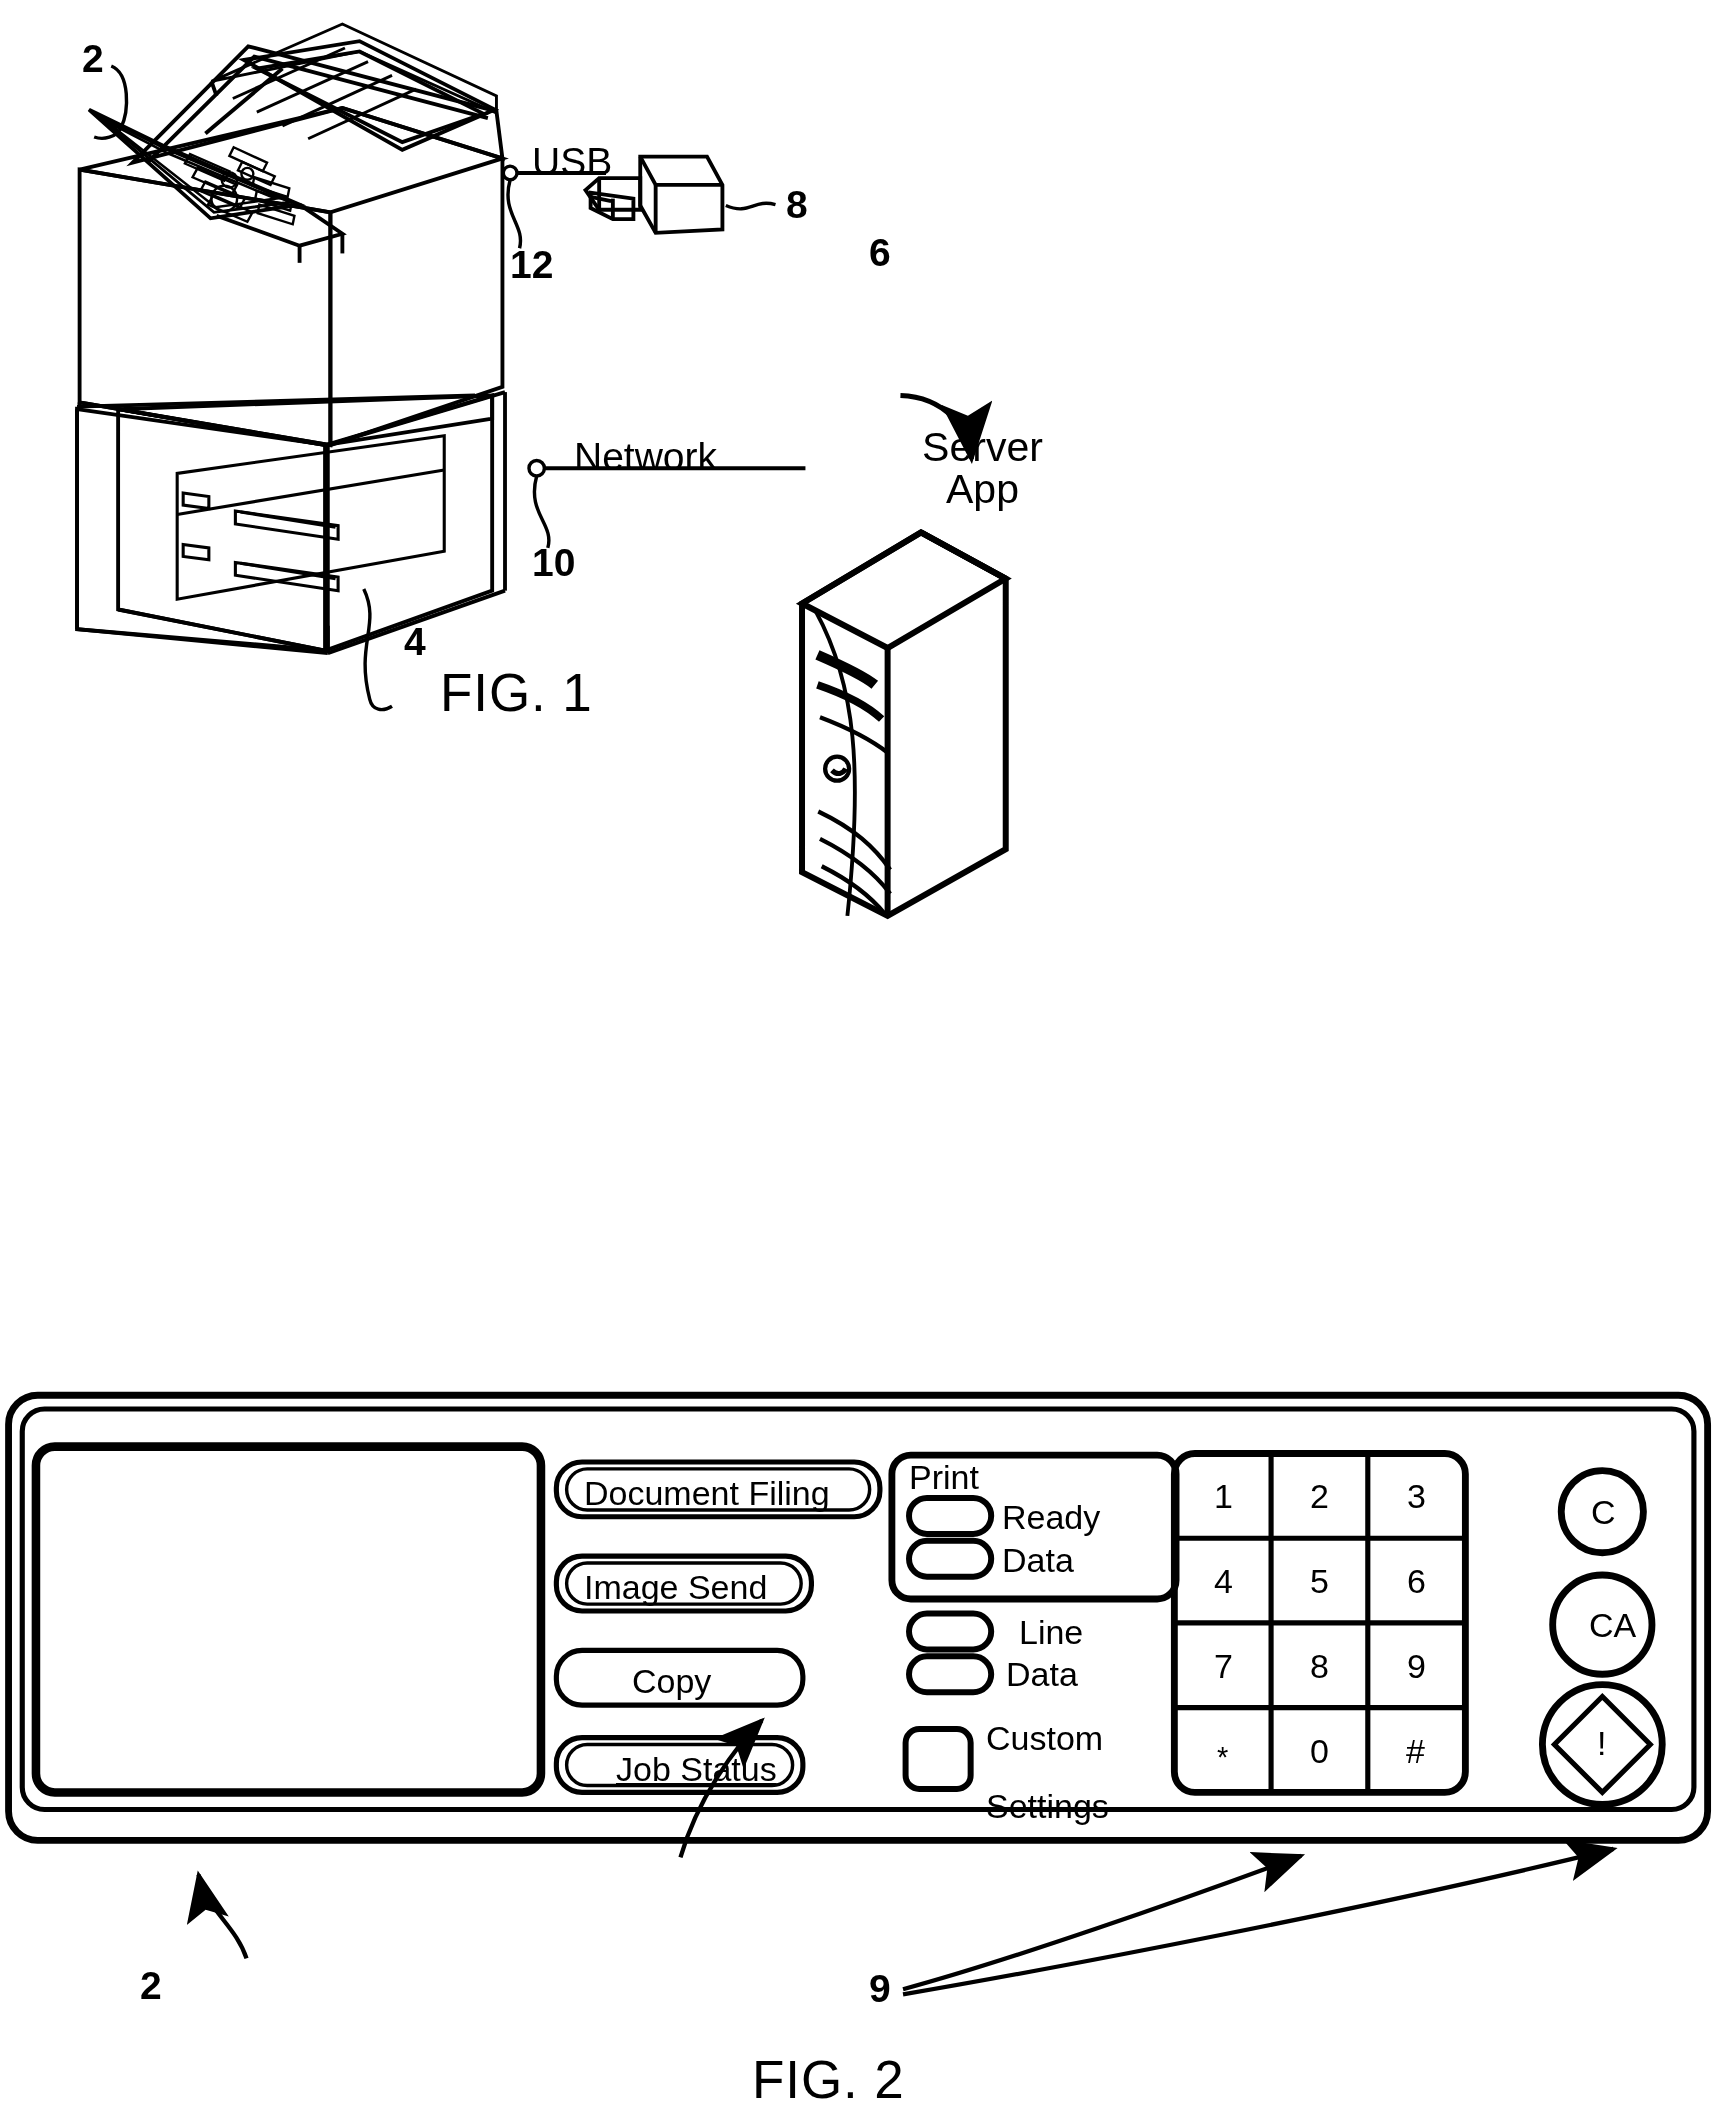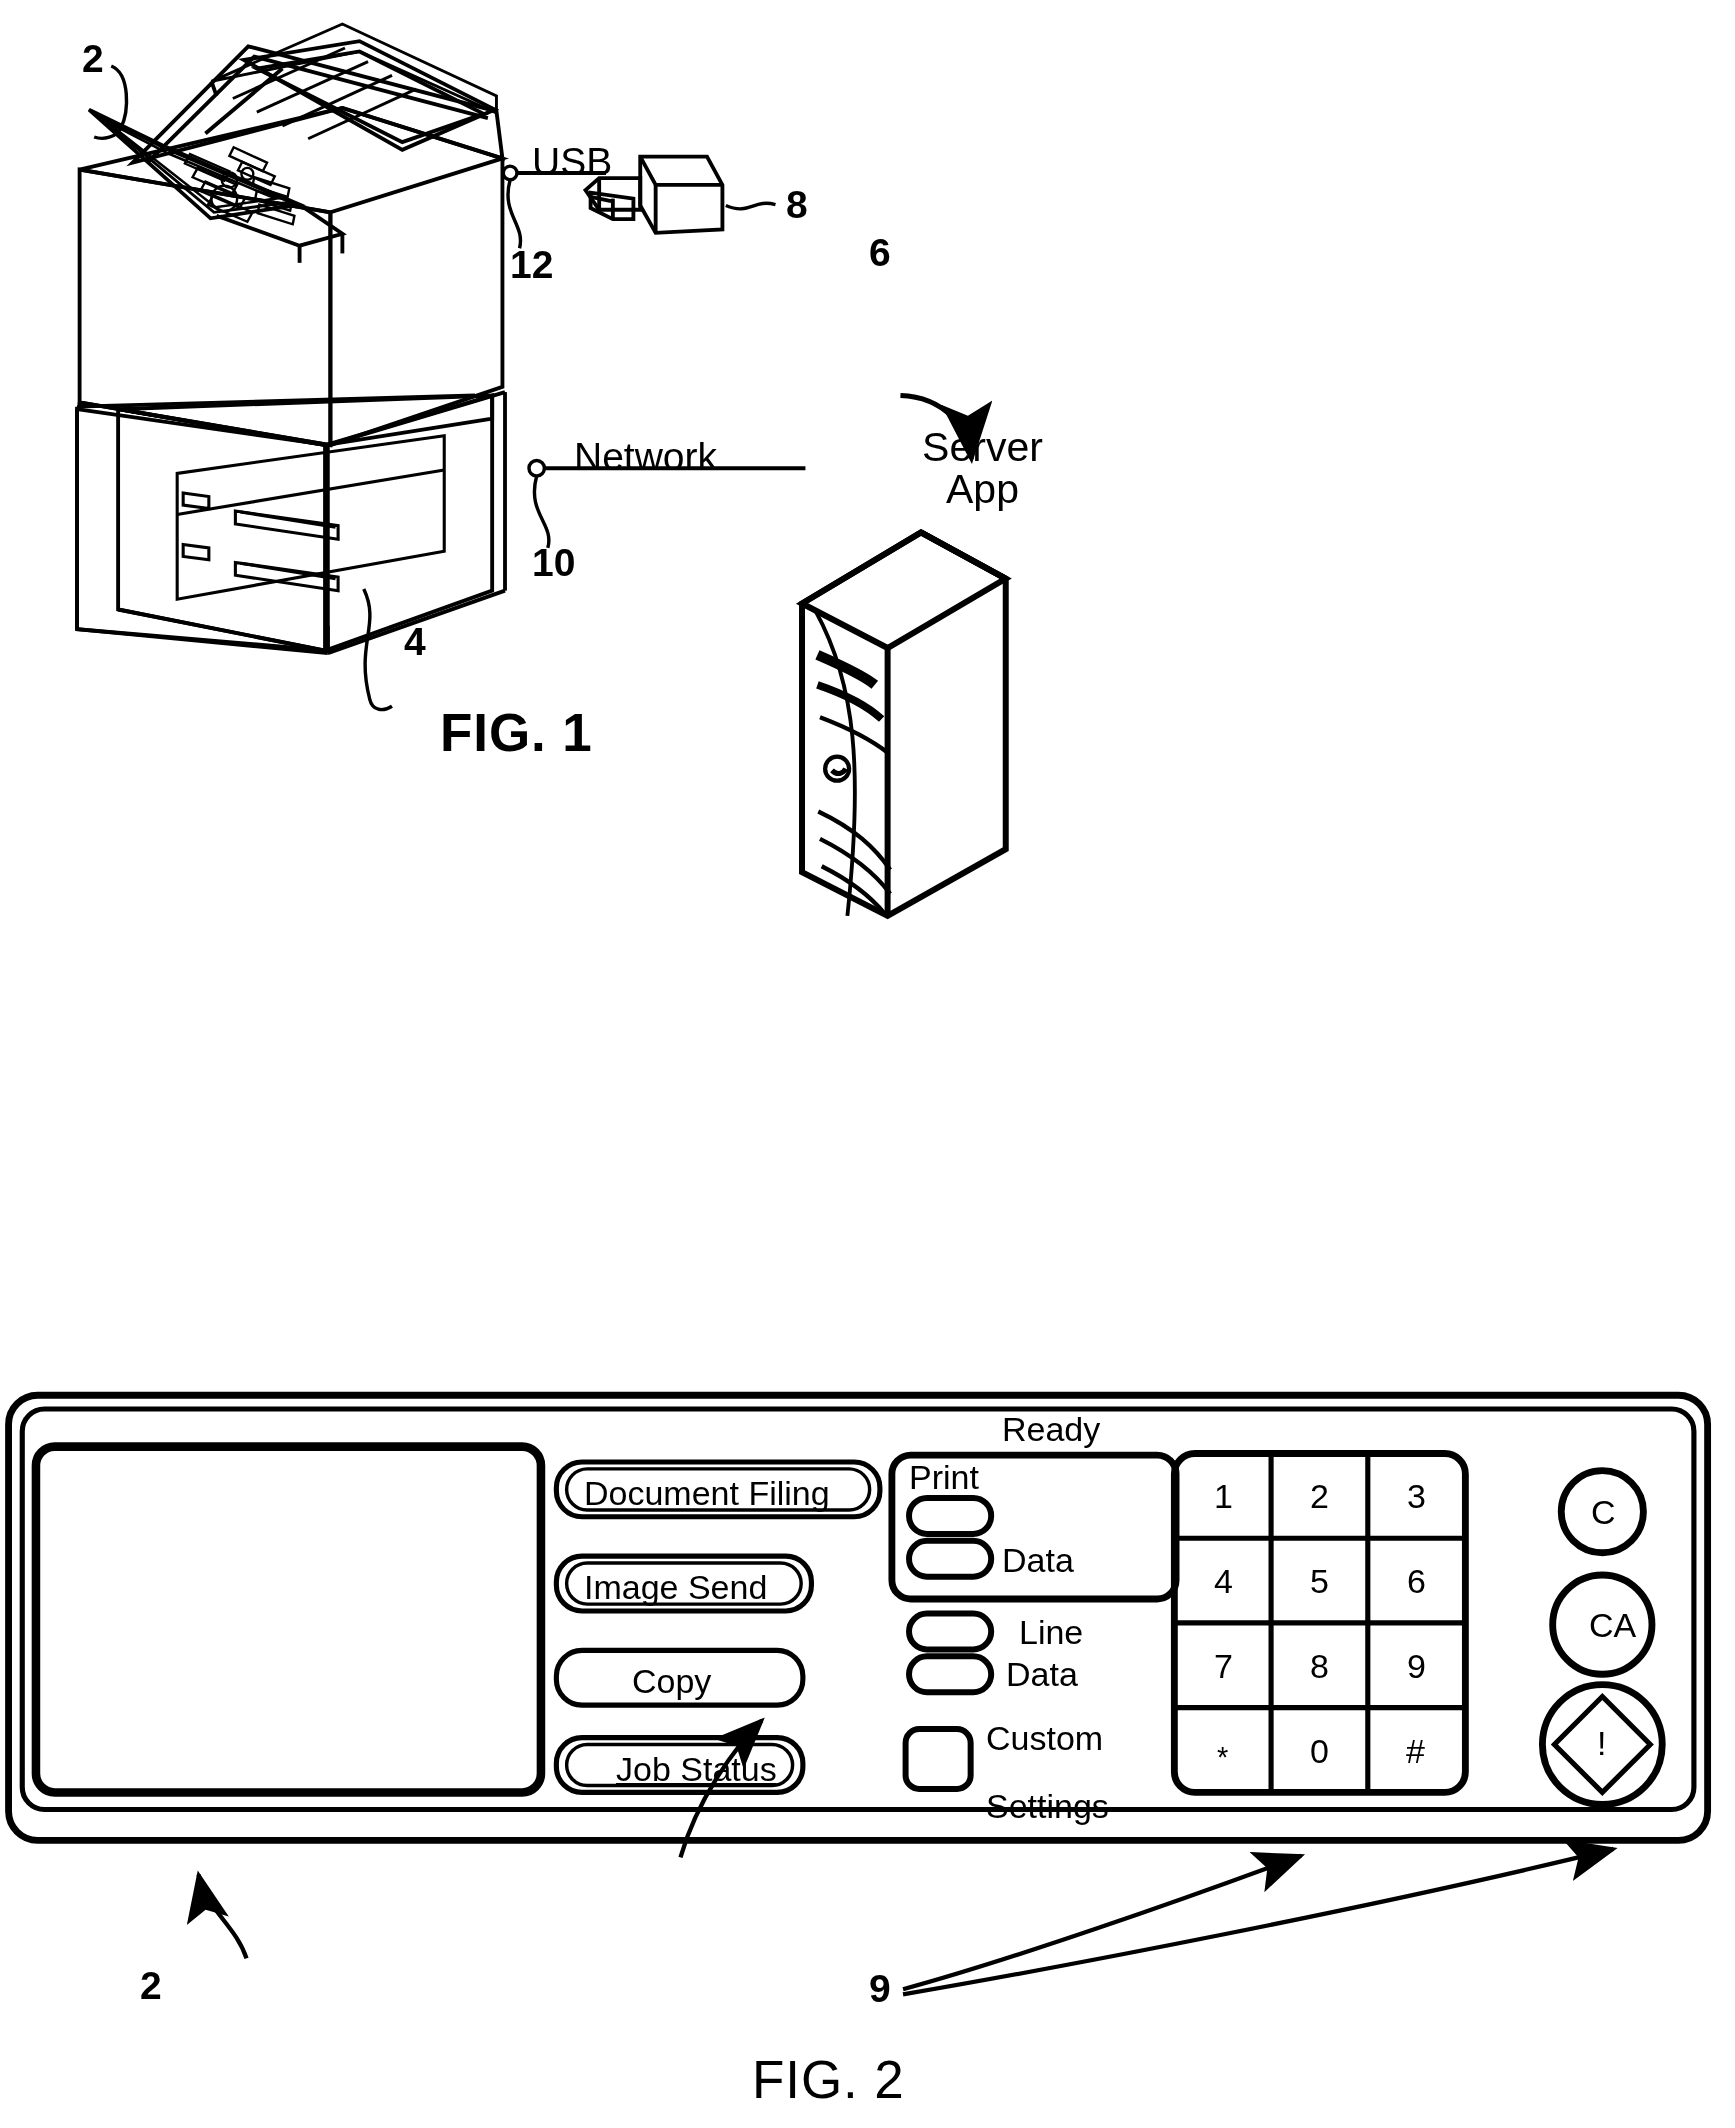--- a/index.html
+++ b/index.html
@@ -307,33 +307,33 @@
 
   <div class="lbl ref-num" style="left:510px; top:245px;">12</div>
 
   <div class="lbl link-label" style="left:532px; top:142px;">USB</div>
 
   <div class="lbl link-label" style="left:574px; top:437px;">Network</div>
 
   <div class="lbl server-text" style="left:909px; top:425px; width:147px;">Server</div>
   <div class="lbl server-text" style="left:909px; top:467px; width:147px;">App</div>
 
-  <div class="lbl fig-caption" style="left:440px; top:706px;font-weight:bold;">FIG. 1</div>
+  <div class="lbl fig-caption" style="left:440px; top:666px;">FIG. 1</div>
 
   <div class="lbl panel-btn-text" style="left:584px; top:1476px;">Document Filing</div>
 
   <div class="lbl panel-btn-text" style="left:584px; top:1570px;">Image Send</div>
 
   <div class="lbl panel-btn-text" style="left:632px; top:1664px;">Copy</div>
 
   <div class="lbl panel-btn-text" style="left:616px; top:1752px;text-decoration:underline;">Job Status</div>
 
   <div class="lbl status-text" style="left:909px; top:1460px;">Print</div>
 
-  <div class="lbl status-text" style="left:1002px; top:1412px;">Ready</div>
+  <div class="lbl status-text" style="left:1002px; top:1500px;">Ready</div>
 
   <div class="lbl status-text" style="left:1002px; top:1543px;">Data</div>
 
   <div class="lbl status-text" style="left:1019px; top:1615px;">Line</div>
 
   <div class="lbl status-text" style="left:1006px; top:1657px;">Data</div>
 
   <div class="lbl status-text" style="left:986px; top:1721px;">Custom</div>
 
   <div class="lbl status-text" style="left:986px; top:1765px;margin-top:24px;">Settings</div>

